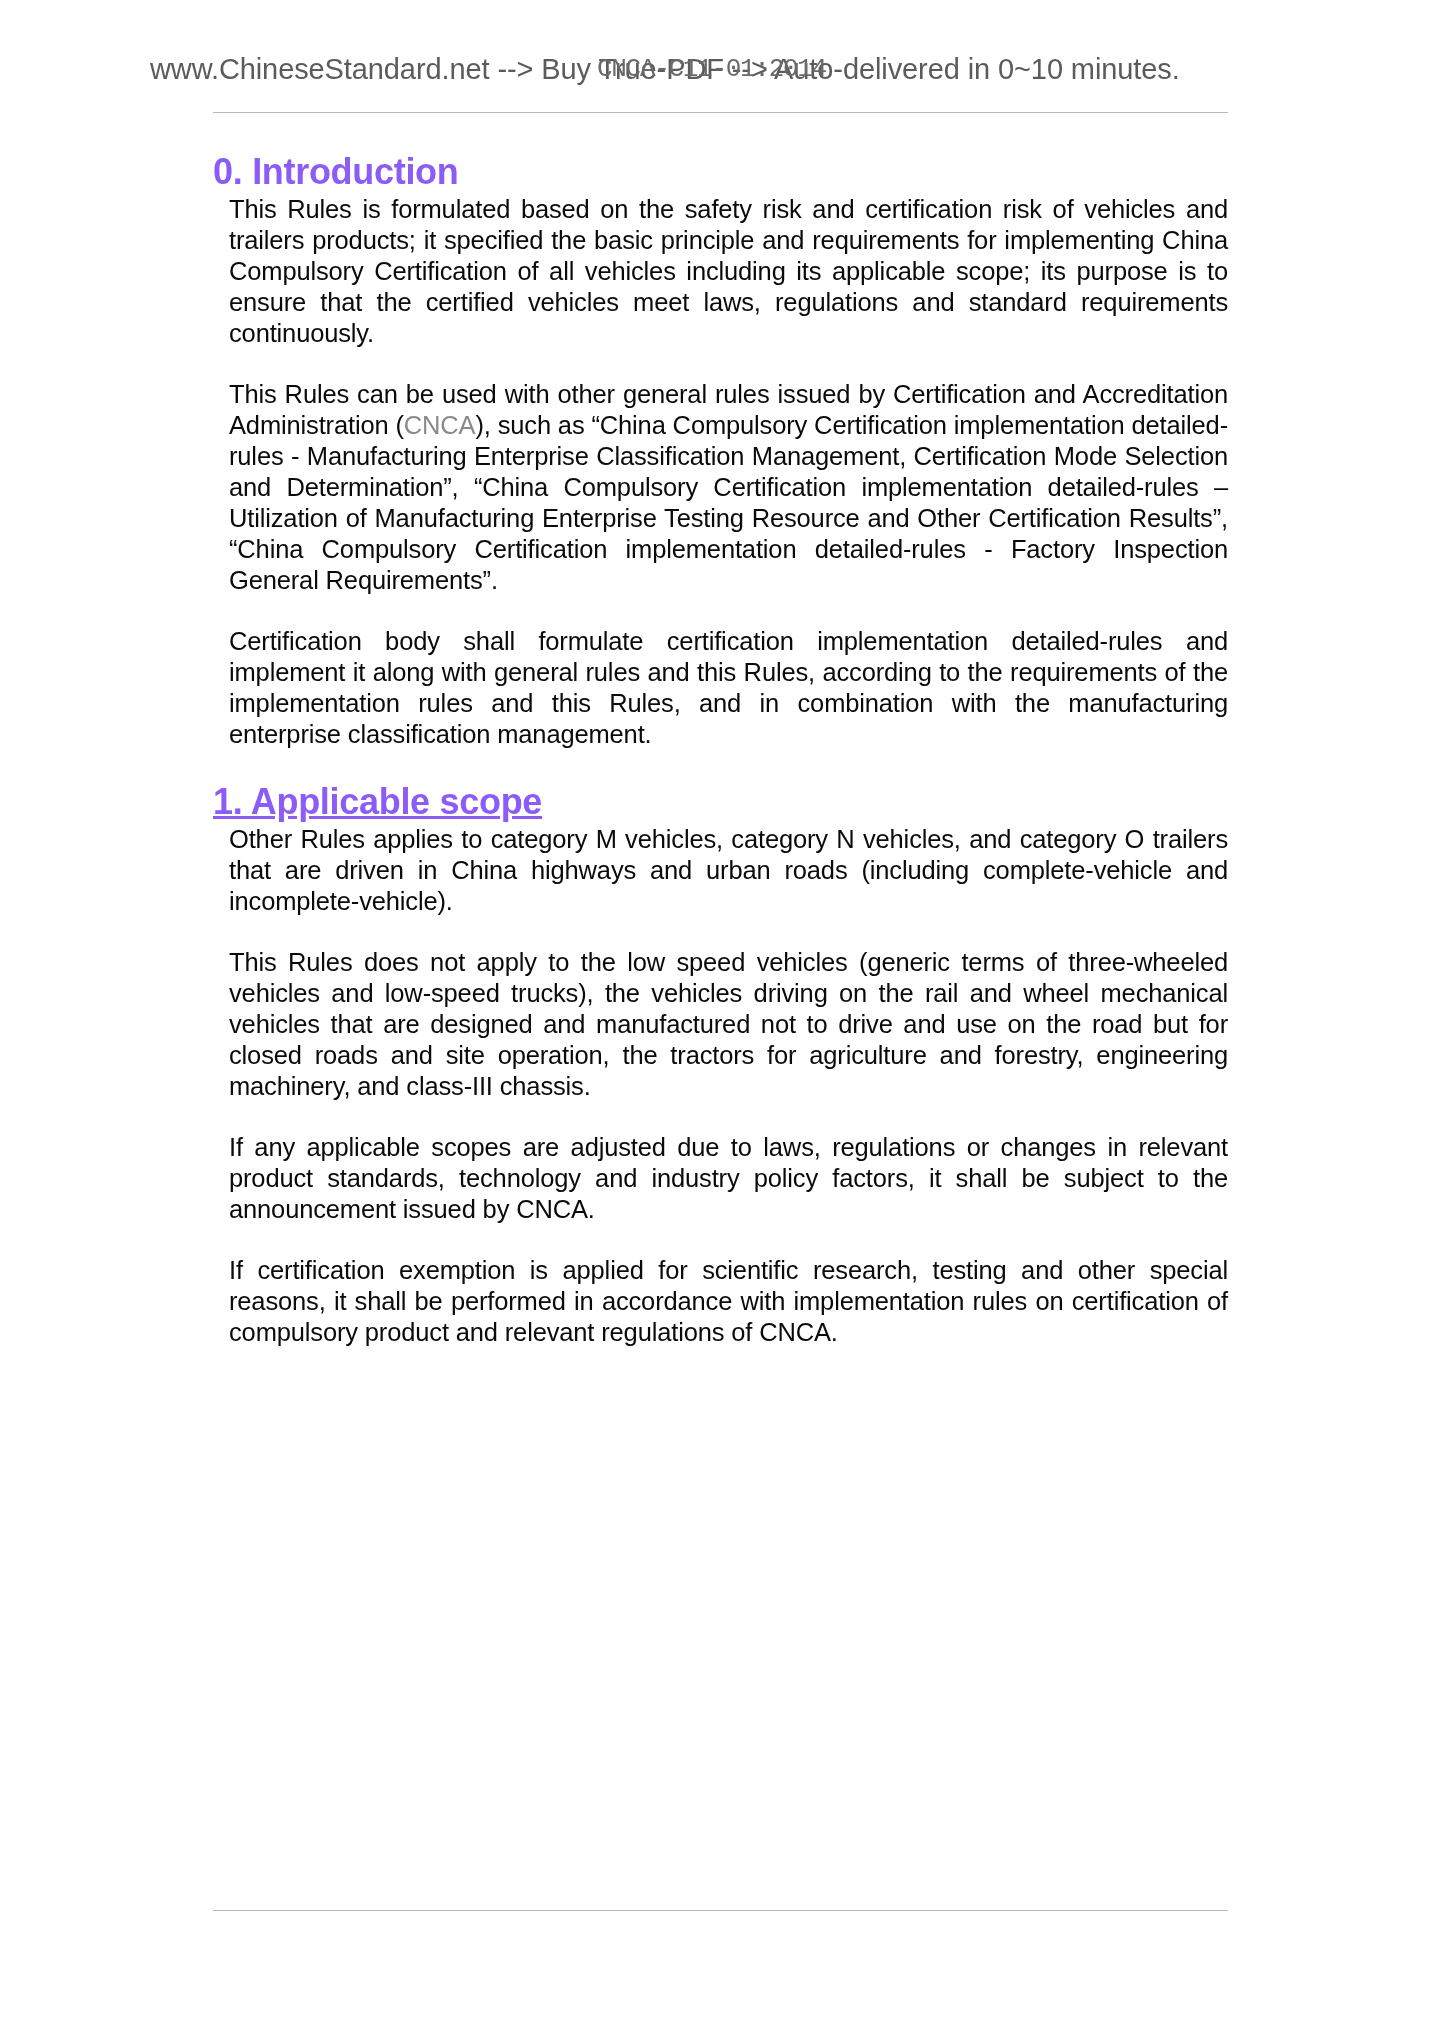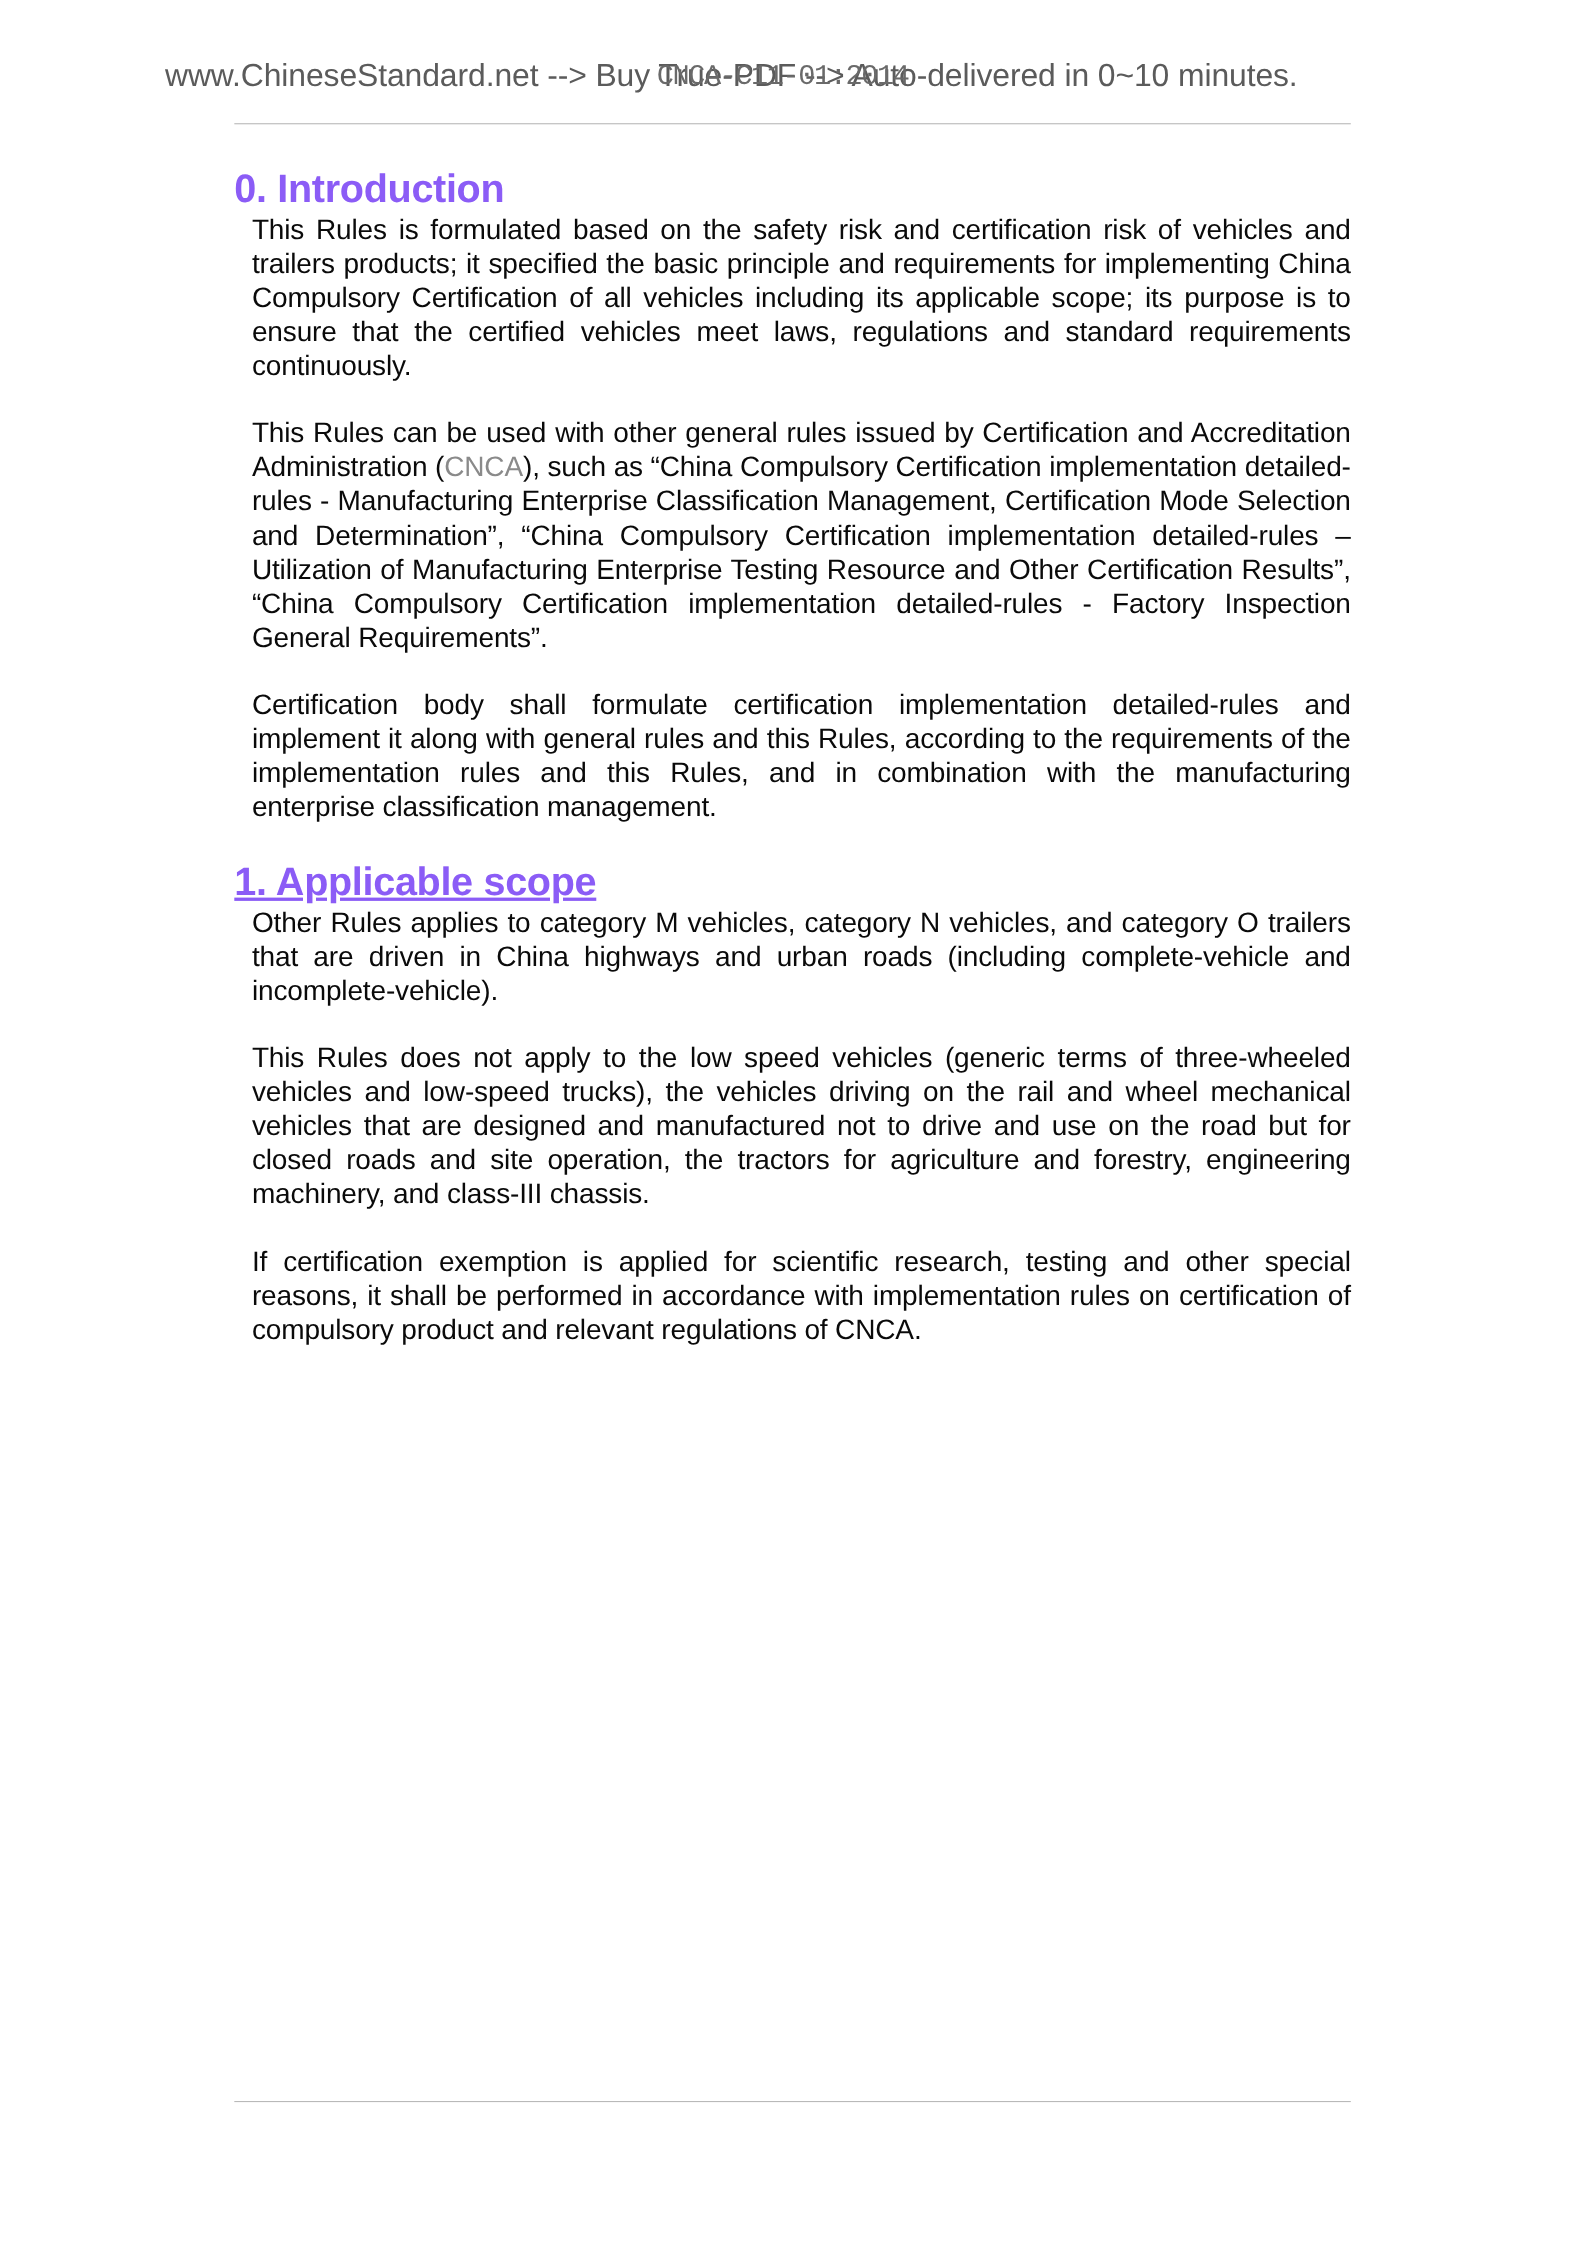--- a/index.html
+++ b/index.html
@@ -167,20 +167,21 @@
 
     <p class="body-text">Certification body shall formulate certification implementation detailed-rules and implement it along with general rules and this Rules, according to the requirements of the implementation rules and this Rules, and in combination with the manufacturing enterprise classification management.</p>
 
 
     <h1 class="section-heading heading-scope">1. Applicable scope</h1>
 
     <p class="body-text">Other Rules applies to category M vehicles, category N vehicles, and category O trailers that are driven in China highways and urban roads (including complete-vehicle and incomplete-vehicle).</p>
 
     <p class="body-text">This Rules does not apply to the low speed vehicles (generic terms of three-wheeled vehicles and low-speed trucks), the vehicles driving on the rail and wheel mechanical vehicles that are designed and manufactured not to drive and use on the road but for closed roads and site operation, the tractors for agriculture and forestry, engineering machinery, and class-III chassis.</p>
 
+    <p class="body-text">If any applicable scopes are adjusted due to laws, regulations or changes in relevant product standards, technology and industry policy factors, it shall be subject to the announcement issued by CNCA.</p>
 
     <p class="body-text last">If certification exemption is applied for scientific research, testing and other special reasons, it shall be performed in accordance with implementation rules on certification of compulsory product and relevant regulations of CNCA.</p>
 
   </div>
 
   <div class="footer-rule"></div>
 
 </div>
 
 </body></html>

